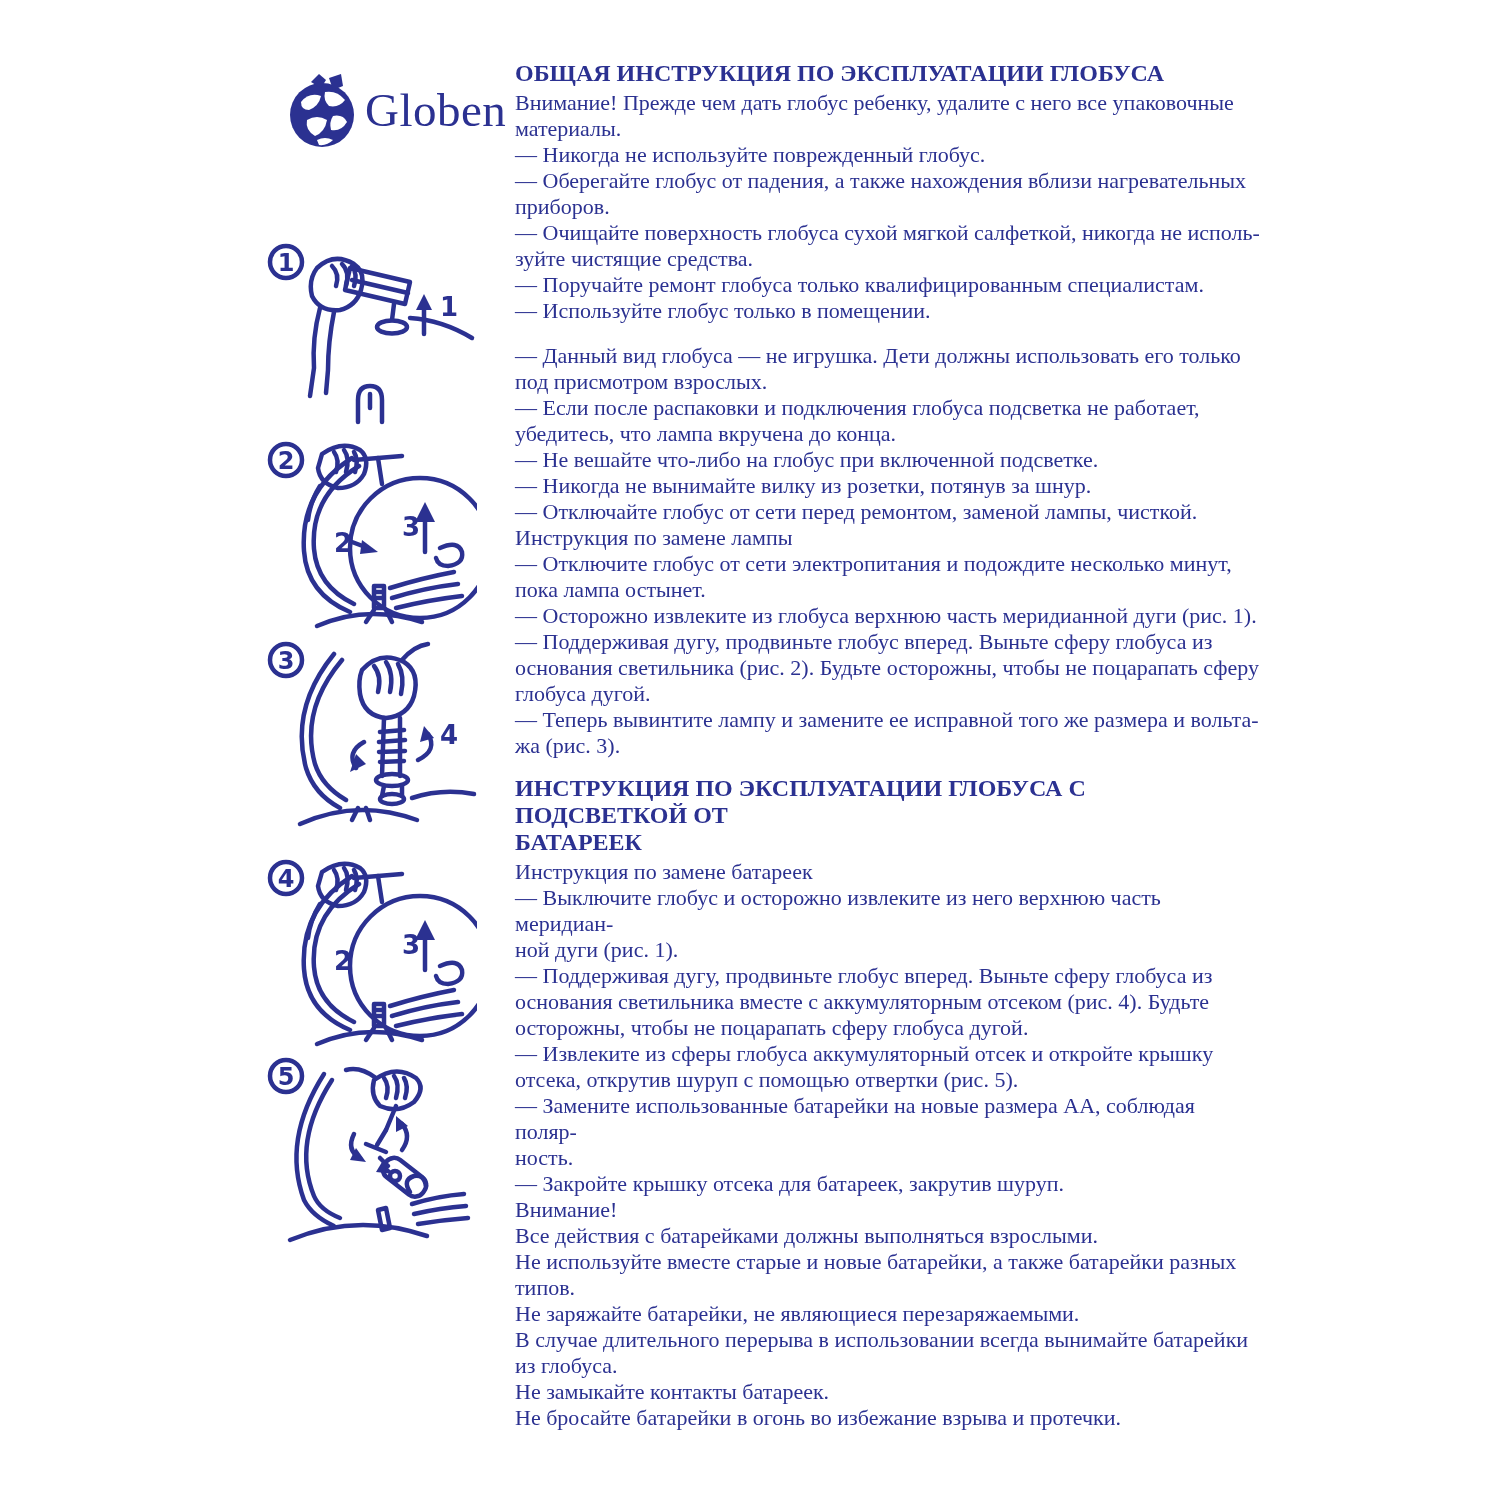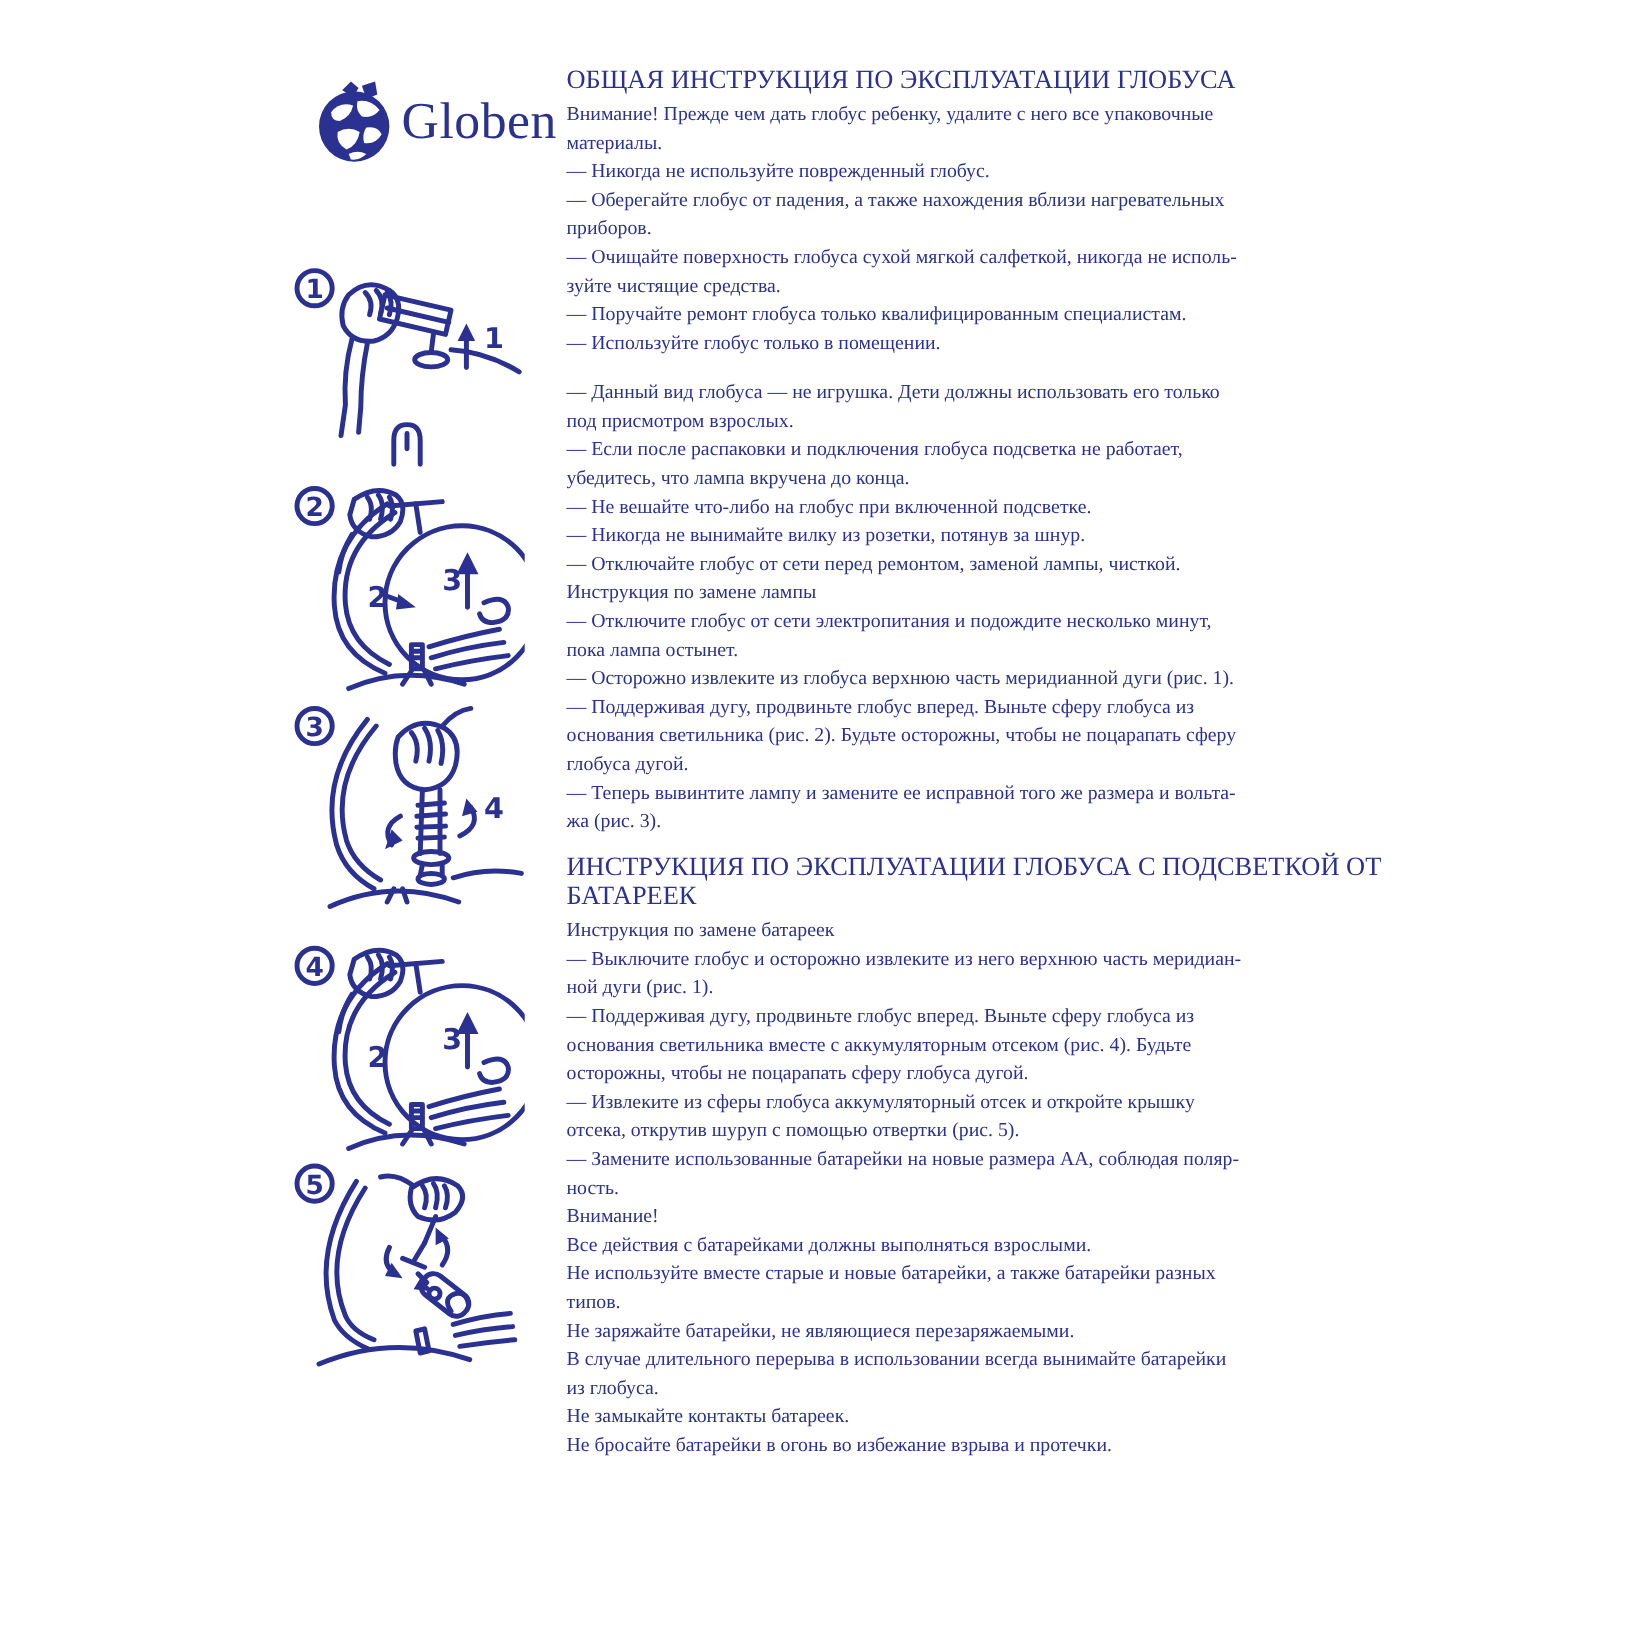--- a/index.html
+++ b/index.html
@@ -15,22 +15,22 @@
   .fig svg{display:block;width:215px;height:200px;}
   .fig path,.fig line,.fig ellipse,.fig rect,.fig circle{fill:none;stroke:var(--ink);
       stroke-width:4.5;stroke-linecap:round;stroke-linejoin:round;}
   .fig .fillhead{fill:var(--ink);stroke:none;}
   .fig text{fill:var(--ink);stroke:none;font-family:"DejaVu Sans", sans-serif;font-weight:bold;font-size:26px;}
   .fig .badge-num{font-size:24px;}
   #f1{top:238px;} #f2{top:436px;} #f3{top:636px;} #f4{top:854px;} #f5{top:1052px;}
   
   .content{position:absolute;left:515px;top:60px;width:745px;}
   .sec{margin:0 0 16px 0;}
-  .sec h2{margin:0;font-size:24px;line-height:27px;font-weight:normal;white-space:pre-line;color:var(--ink);}
-  .para{margin:0;font-size:18px;line-height:26px;white-space:pre-line;}
+  .sec h2{margin:0;font-size:24px;line-height:27px;font-weight:bold;white-space:pre-line;color:var(--ink);}
+  .para{margin:0;font-size:22px;line-height:26px;white-space:pre-line;}
   .sub{font-weight:normal;}
   .sec .h-gap{height:3px;}
 </style>
 </head>
 <body>
 
 <div class="page">
 
   <div class="logo">
     <svg width="78" height="80" viewBox="0 0 78 80">
@@ -237,20 +237,21 @@
       <p class="para sub">Инструкция по замене батареек</p>
       <p class="para">— Выключите глобус и осторожно извлеките из него верхнюю часть меридиан-
 ной дуги (рис. 1).</p>
       <p class="para">— Поддерживая дугу, продвиньте глобус вперед. Выньте сферу глобуса из
 основания светильника вместе с аккумуляторным отсеком (рис. 4). Будьте
 осторожны, чтобы не поцарапать сферу глобуса дугой.</p>
       <p class="para">— Извлеките из сферы глобуса аккумуляторный отсек и откройте крышку
 отсека, открутив шуруп с помощью отвертки (рис. 5).</p>
       <p class="para">— Замените использованные батарейки на новые размера АА, соблюдая поляр-
 ность.</p>
+      <p class="para">— Закройте крышку отсека для батареек, закрутив шуруп.</p>
       <p class="para">Внимание!</p>
       <p class="para">Все действия с батарейками должны выполняться взрослыми.</p>
       <p class="para">Не используйте вместе старые и новые батарейки, а также батарейки разных
 типов.</p>
       <p class="para">Не заряжайте батарейки, не являющиеся перезаряжаемыми.</p>
       <p class="para">В случае длительного перерыва в использовании всегда вынимайте батарейки
 из глобуса.</p>
       <p class="para">Не замыкайте контакты батареек.</p>
       <p class="para">Не бросайте батарейки в огонь во избежание взрыва и протечки.</p>
 

